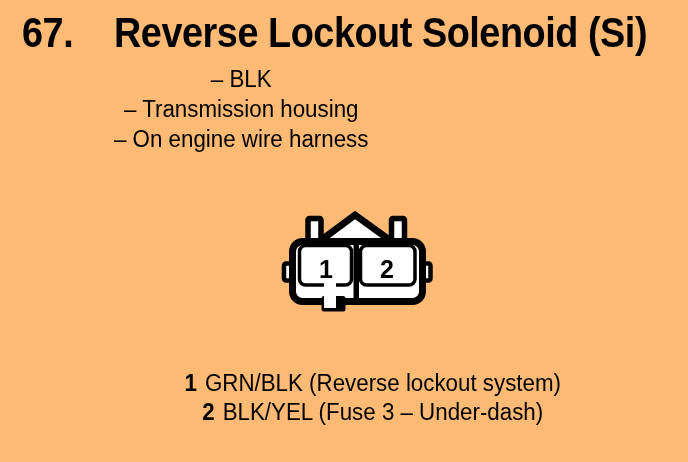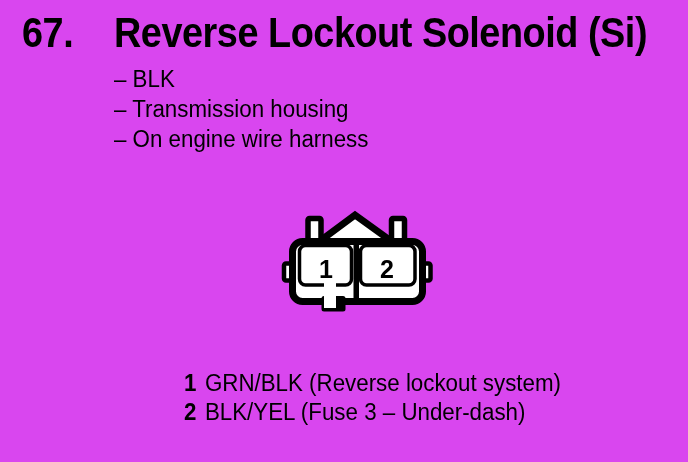--- a/index.html
+++ b/index.html
@@ -4,23 +4,24 @@
 <style>
   html, body { margin: 0; padding: 0; }
   body {
     font-family: "Liberation Sans", "DejaVu Sans", sans-serif;
     background: #ffffff;
   }
   .page {
     position: relative;
     width: 688px;
     height: 462px;
-    background: #d946ef;
+    background: #fdba74;
     color: #000000;
     overflow: hidden;
+    text-align: center;
   }
   .abs { position: absolute; white-space: nowrap; }
 
   
   #item-number {
     left: 22px; top: 10px;
     font-size: 42px; font-weight: bold; line-height: 46px;
     transform: scaleX(0.90); transform-origin: 0 0;
     letter-spacing: -0.5px;
   }

